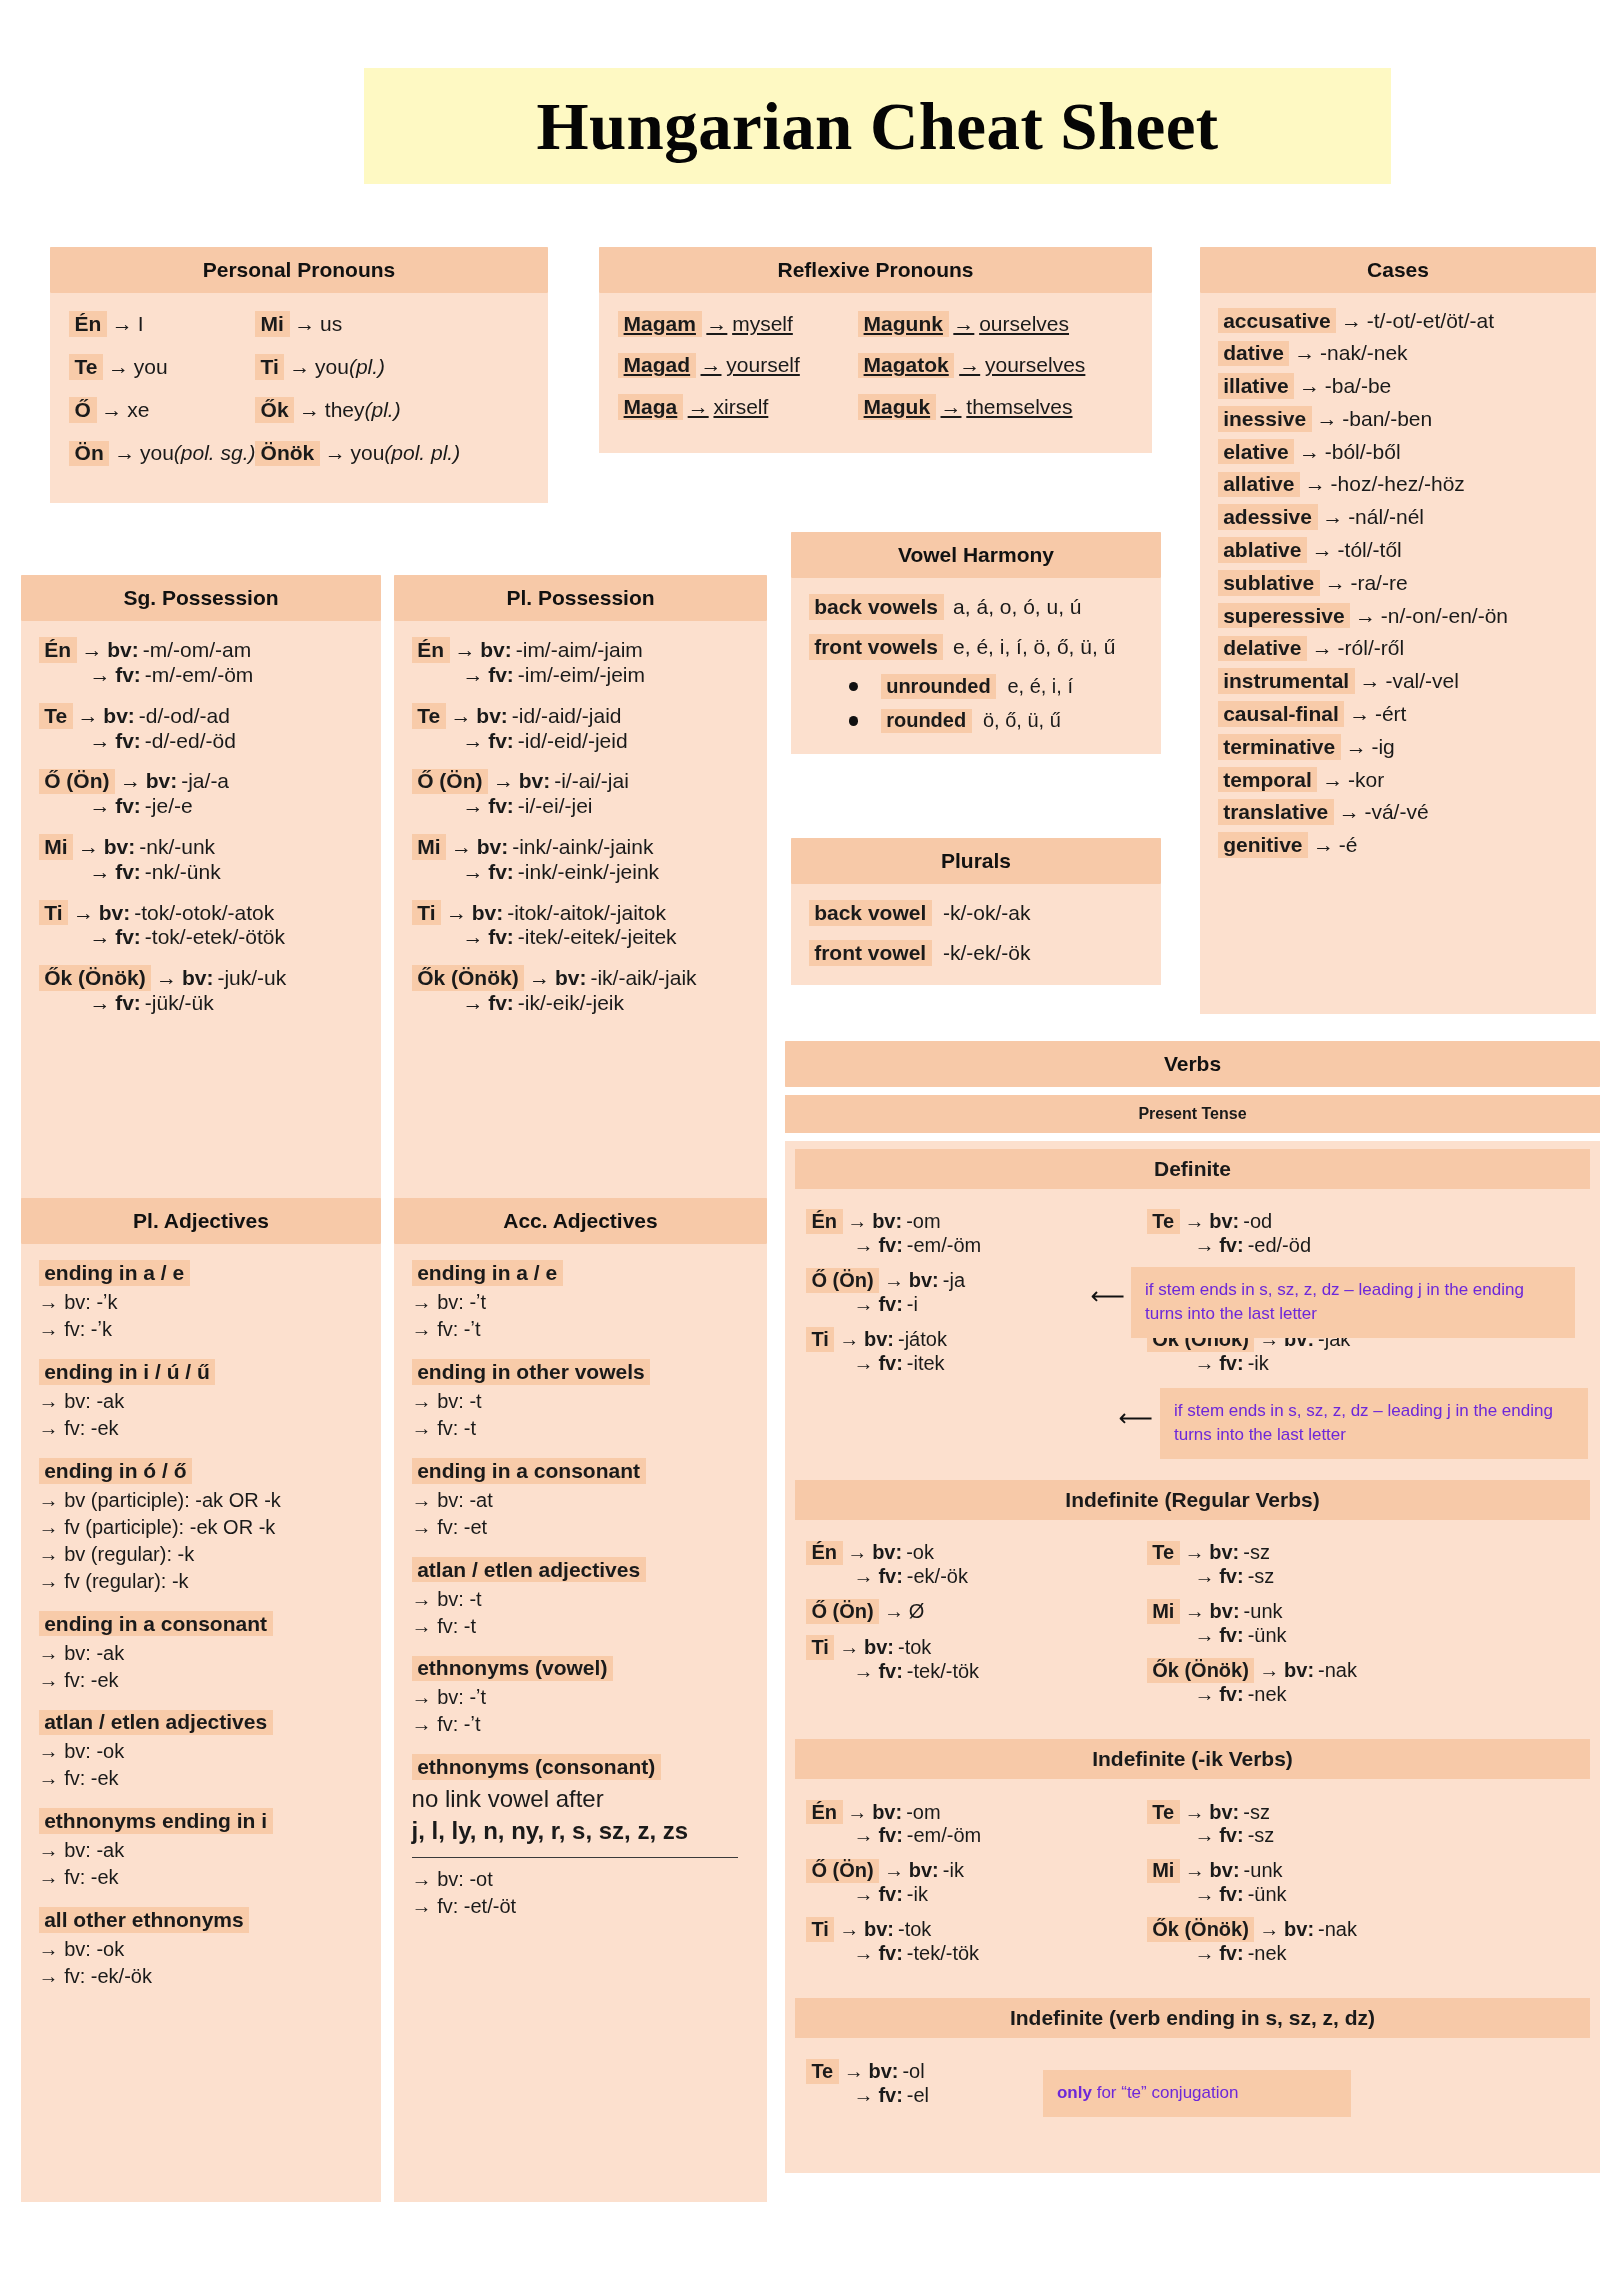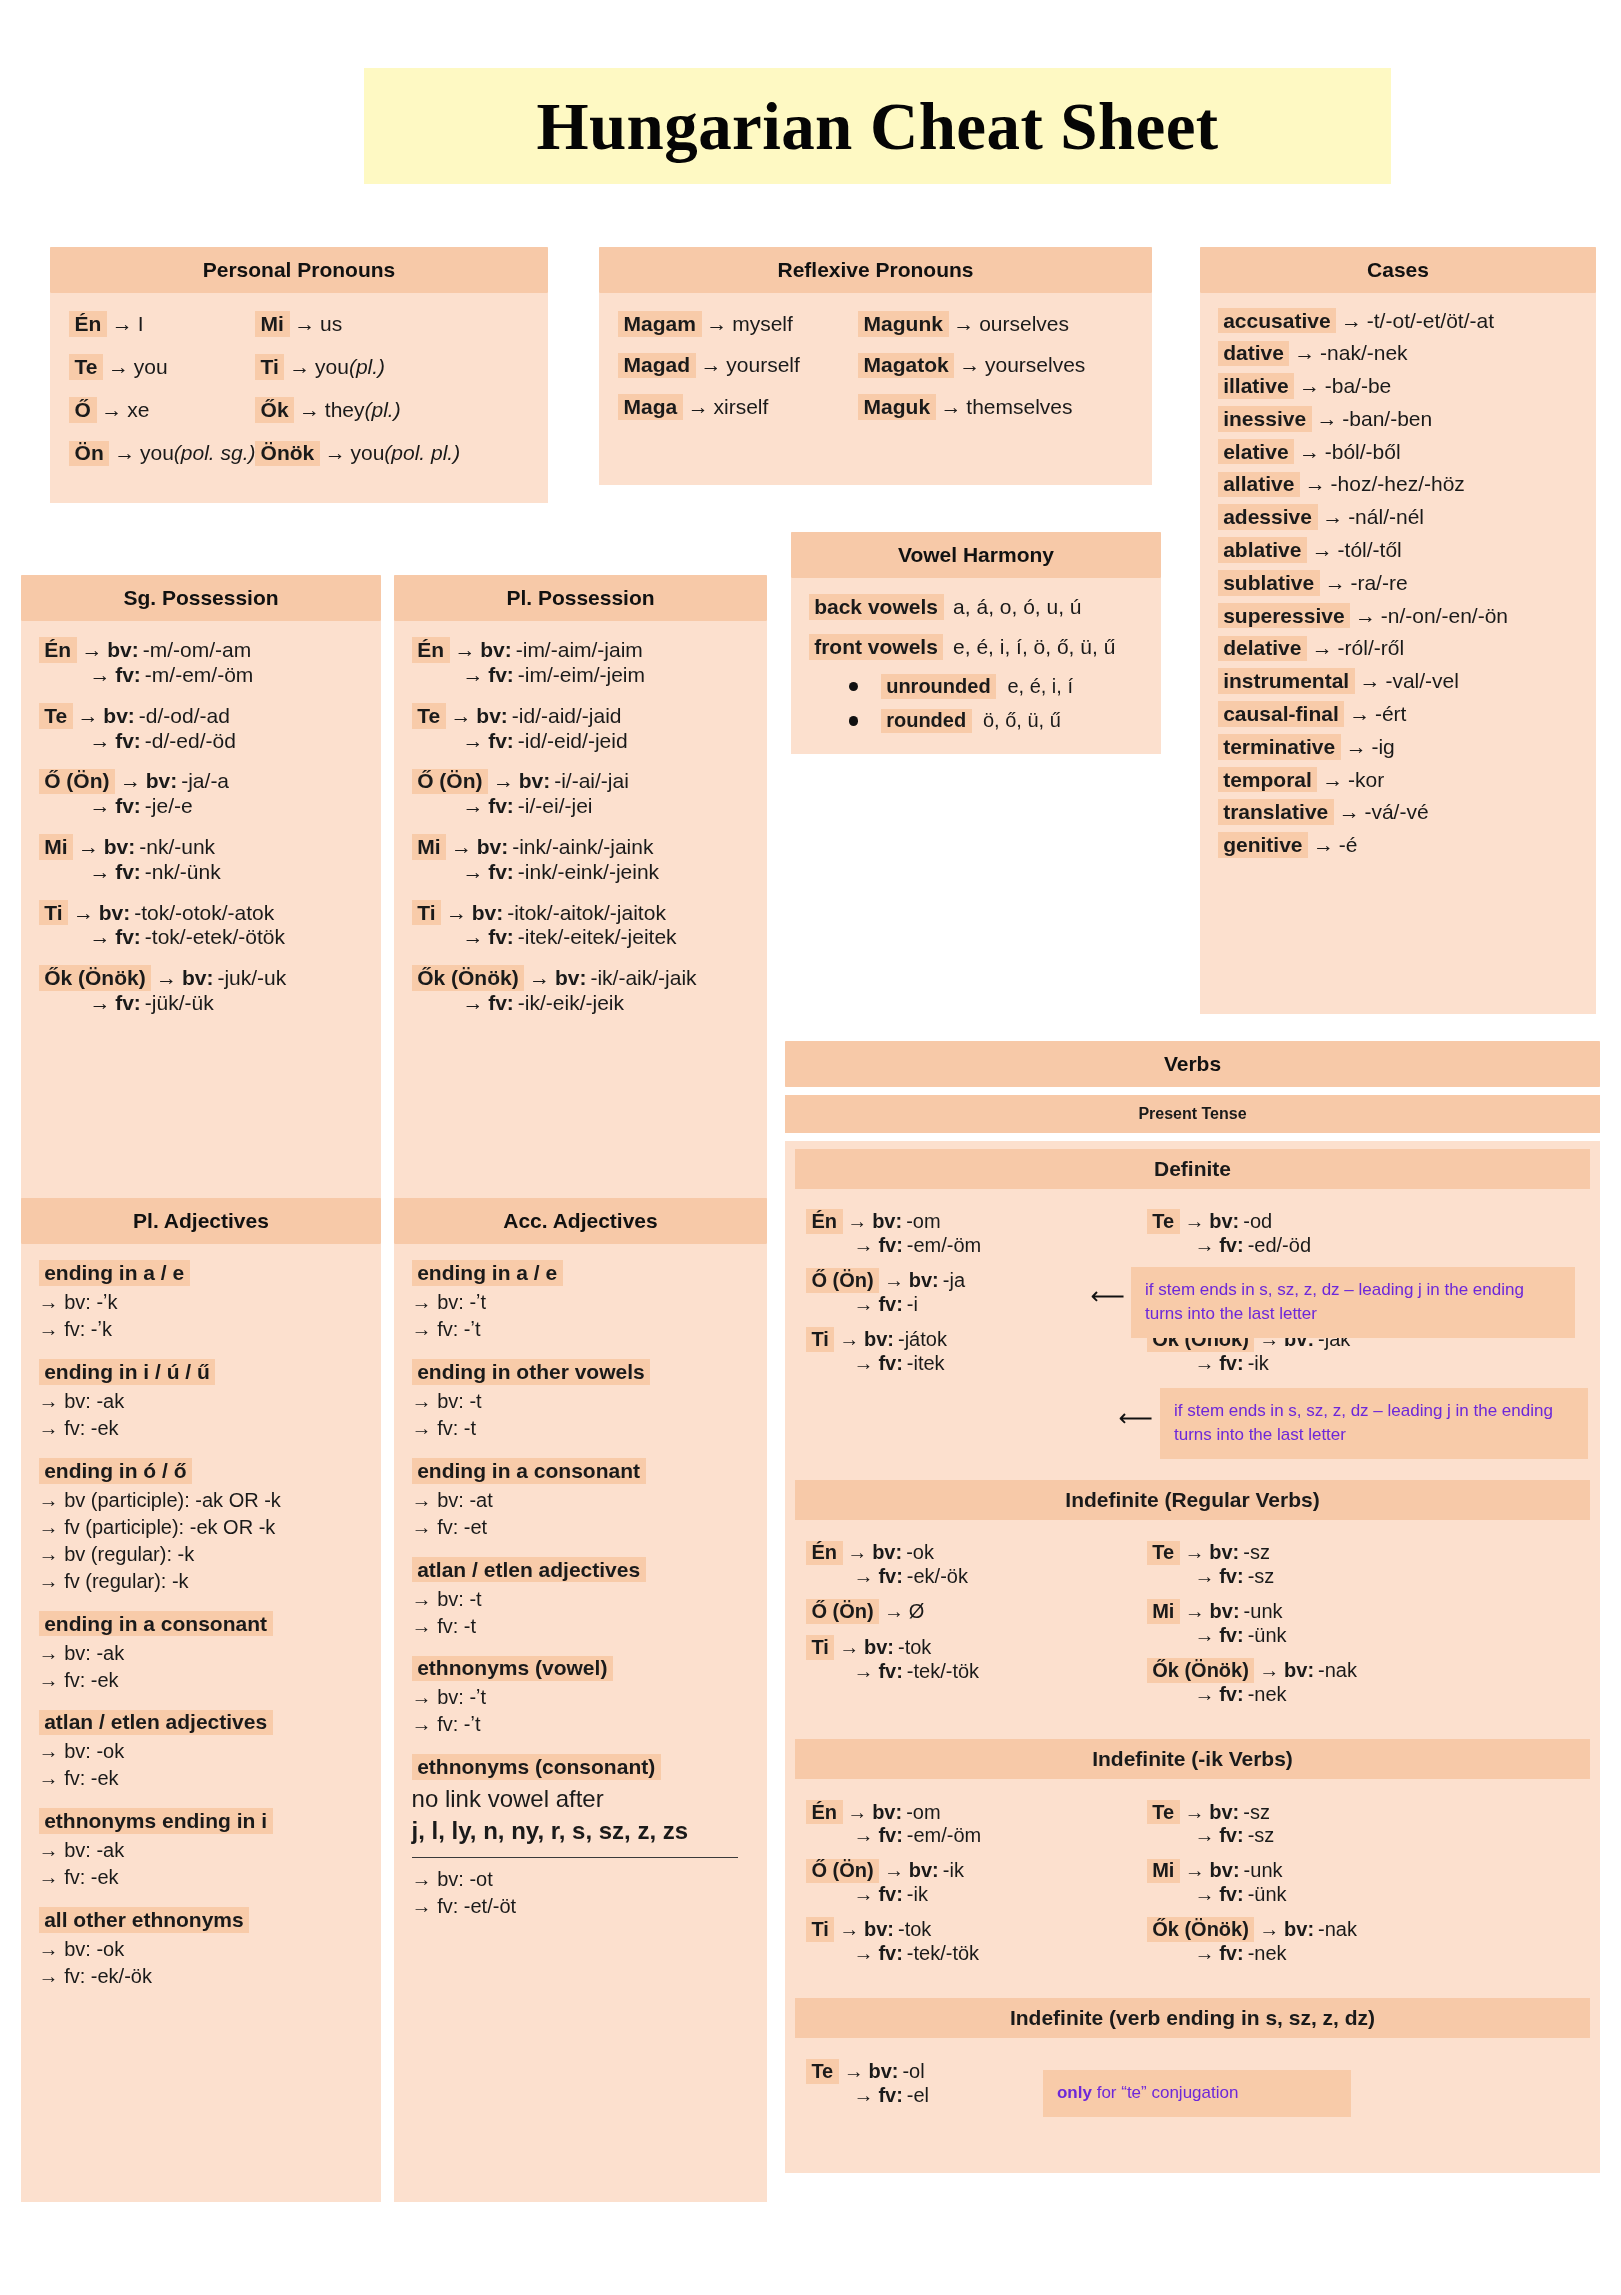--- a/index.html
+++ b/index.html
@@ -165,21 +165,21 @@
             <span class="arrow">→</span>
             <span>you</span>
             <span class="ital"> (pol. pl.)</span>
           </div>
         </div>
     </div>
   </div>
 
   <div class="block" style="left:599px; top:247px; width:553px;">
     <div class="hdr">Reflexive Pronouns</div>
-    <div class="panel" style="height:192px;">
+    <div class="panel" style="height:160px;text-decoration:underline;">
       <div class="pron-grid" style="grid-template-columns:240px 1fr; row-gap:16px;" id="rp-grid">
           <div class="pcell">
             <span class="chip">Magam</span>
             <span class="arrow">→</span>
             <span>myself</span>
           </div>
           <div class="pcell">
             <span class="chip">Magunk</span>
             <span class="arrow">→</span>
             <span>ourselves</span>
@@ -492,20 +492,35 @@
         </div>
         <div class="vh-sub" style="margin-bottom:3.2px;">
           <span class="bullet"></span>
           <span class="chip" style="margin-right:11.2px;">rounded</span>
           <span>ö, ő, ü, ű</span>
         </div>
       </div>
     </div>
   </div>
 
+  <div class="block" style="left:791px; top:838px; width:370px;">
+    <div class="hdr">Plurals</div>
+    <div class="panel">
+      <div class="pl-body">
+        <div class="pl-row">
+          <span class="chip">back vowel</span>
+          <span>-k/-ok/-ak</span>
+        </div>
+        <div class="pl-row" style="margin-bottom:0;">
+          <span class="chip">front vowel</span>
+          <span>-k/-ek/-ök</span>
+        </div>
+      </div>
+    </div>
+  </div>
 
   <div class="block" style="left:21px; top:1198px; width:360px;">
     <div class="hdr">Pl. Adjectives</div>
     <div class="panel" style="height:958px;">
       <div class="adj-body" id="pladj-body">
           <div class="adj-group">
             <div class="adj-title"><span class="chip">ending in a / e</span></div>
             <div class="adj-line">→ bv: -ʼk</div>
             <div class="adj-line">→ fv: -ʼk</div>
           </div>

